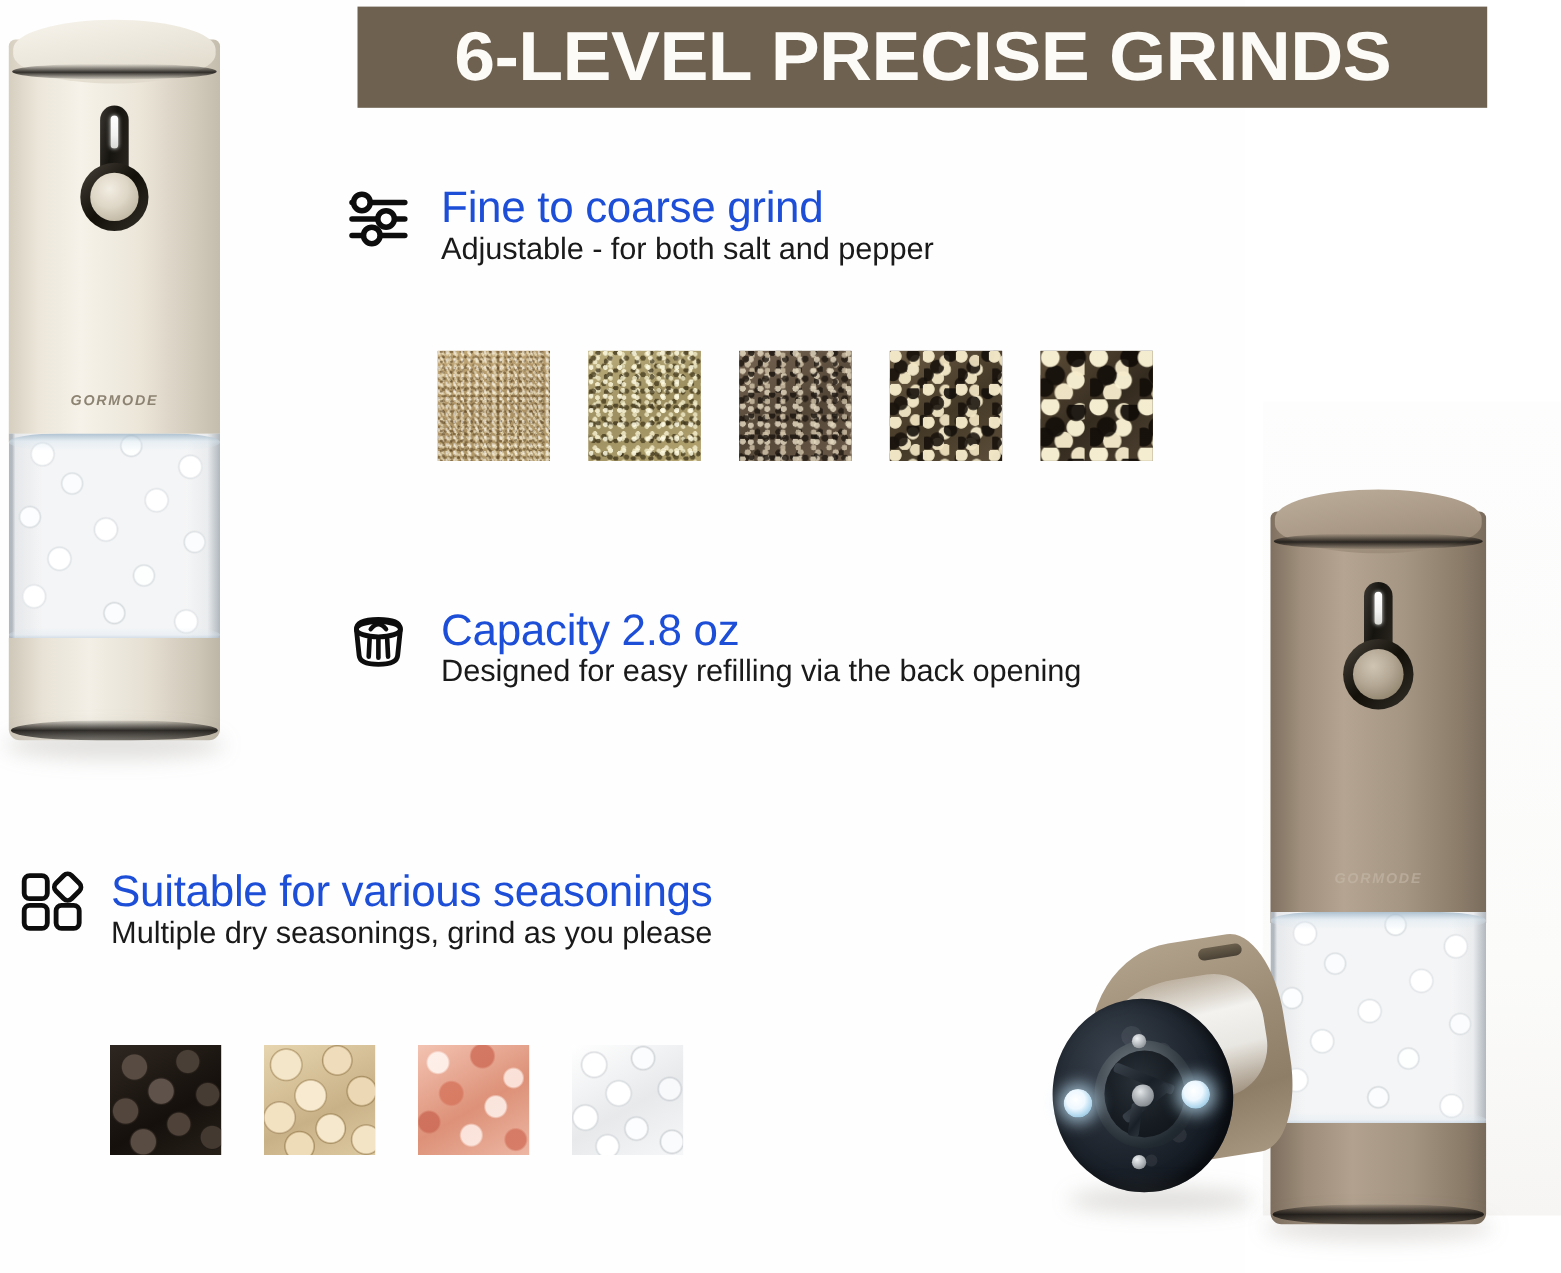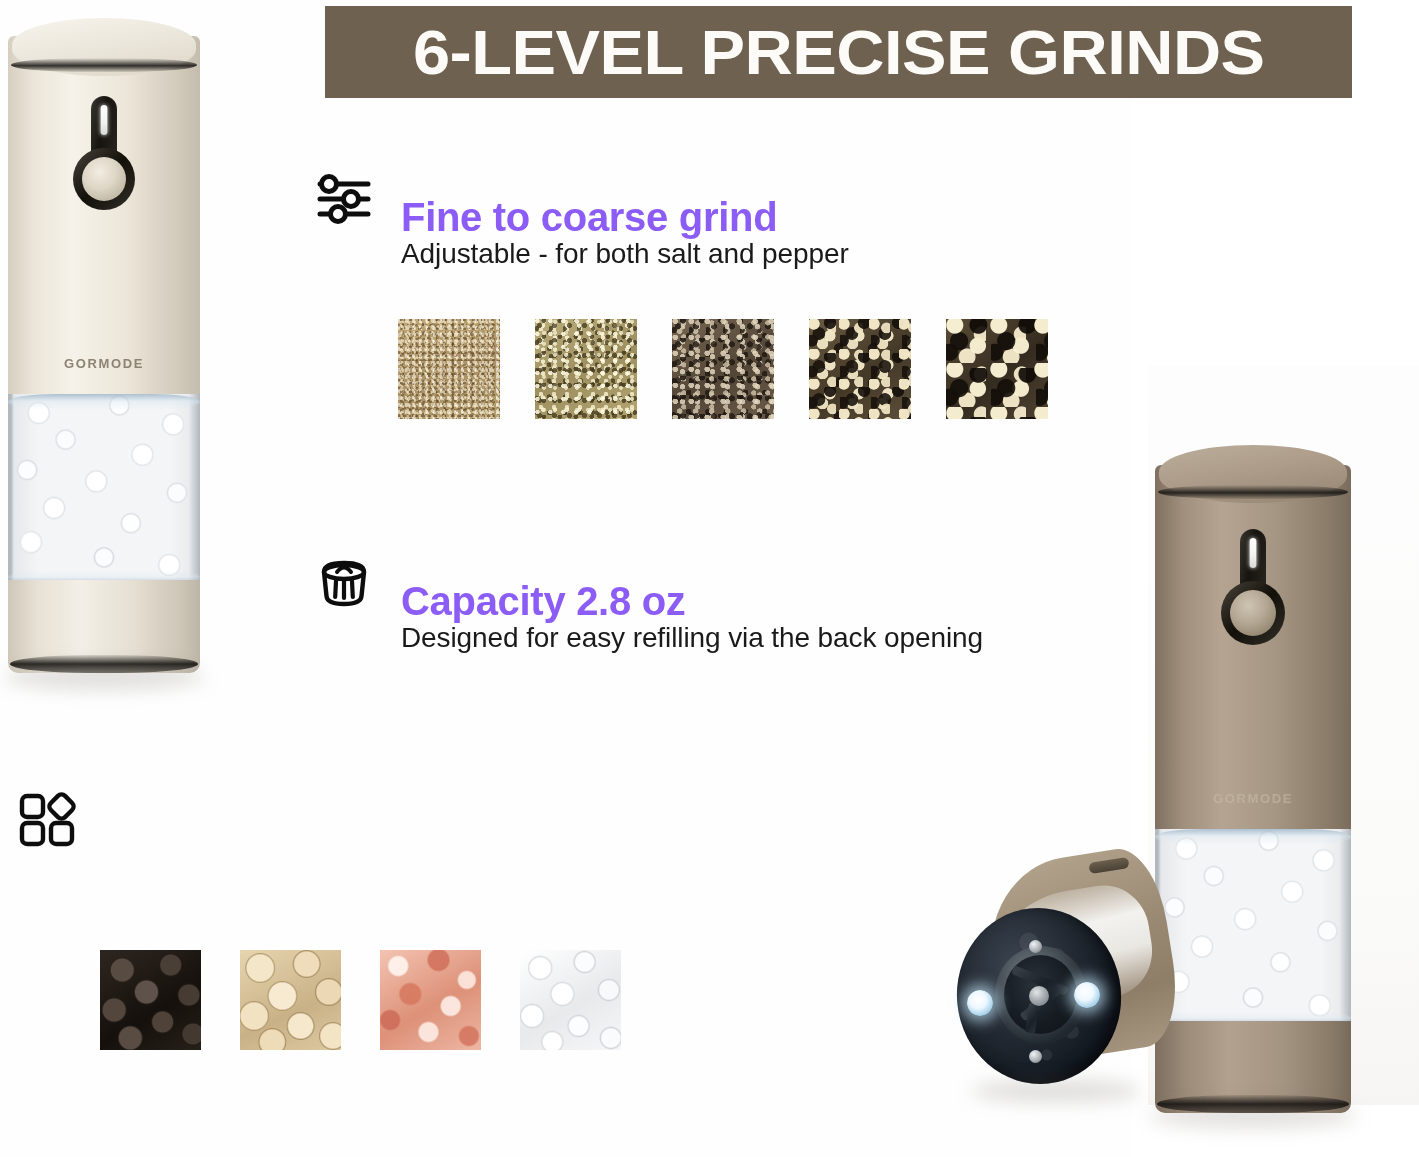--- a/index.html
+++ b/index.html
@@ -49,26 +49,25 @@
 
   .feature-icon {
     position: absolute;
     left: 0;
     top: 0;
   }
   .feature-texts { position: absolute; }
 
   .feature-title {
     font-size: 40px;
-    font-weight: bold;
-    color: #8b5cf6;
+    font-weight: normal;
+    color: #1d4ed8;
     line-height: 1.08;
     white-space: nowrap;
     letter-spacing: -0.3px;
-    margin-top: 28px;
   }
   .feature-sub {
     font-size: 28px;
     font-weight: normal;
     color: #1a1a1a;
     line-height: 1.1;
     white-space: nowrap;
     letter-spacing: -0.1px;
   }
 
@@ -336,20 +335,21 @@
     border-radius: 50% / 60%;
     background: linear-gradient(180deg, rgba(18,16,14,.1) 0%, rgba(18,16,14,.9) 50%, rgba(18,16,14,.55) 100%);
   }
   .gr-brand {
     position: absolute;
     width: 100%;
     text-align: center;
     font-size: 13px;
     font-weight: bold;
     letter-spacing: 1.6px;
+    font-style: italic;
   }
   .gr-shadow {
     position: absolute;
     border-radius: 50%;
     filter: blur(9px);
   }
 
   
   .gr-btn-wrap { position: absolute; }
   .gr-btn-stem {
@@ -557,20 +557,24 @@
 
   <div class="feature" id="feature-seasonings">
     <div class="feature-icon">
       <svg class="icon-shapes" width="60" height="60" viewBox="0 0 60 60" aria-hidden="true">
         <rect x="4" y="6" width="21" height="21" rx="5" fill="none" stroke="#0d0d0d" stroke-width="4.4"></rect>
         <rect x="33.5" y="6.5" width="20" height="20" rx="5" fill="none" stroke="#0d0d0d" stroke-width="4.4" transform="rotate(45 43.5 16.5)"></rect>
         <rect x="4" y="33" width="21" height="21" rx="5" fill="none" stroke="#0d0d0d" stroke-width="4.4"></rect>
         <rect x="33" y="33" width="21" height="21" rx="5" fill="none" stroke="#0d0d0d" stroke-width="4.4"></rect>
       </svg>
     </div>
+    <div class="feature-texts">
+      <div class="feature-title">Suitable for various seasonings</div>
+      <div class="feature-sub">Multiple dry seasonings, grind as you please</div>
+    </div>
   </div>
 
   <div class="swatch-row" id="seasoning-swatches">
     <div class="swatch tex-s1"></div>
     <div class="swatch tex-s2"></div>
     <div class="swatch tex-s3"></div>
     <div class="swatch tex-s4"></div>
   </div>
 
   <div id="grinder-cream">

